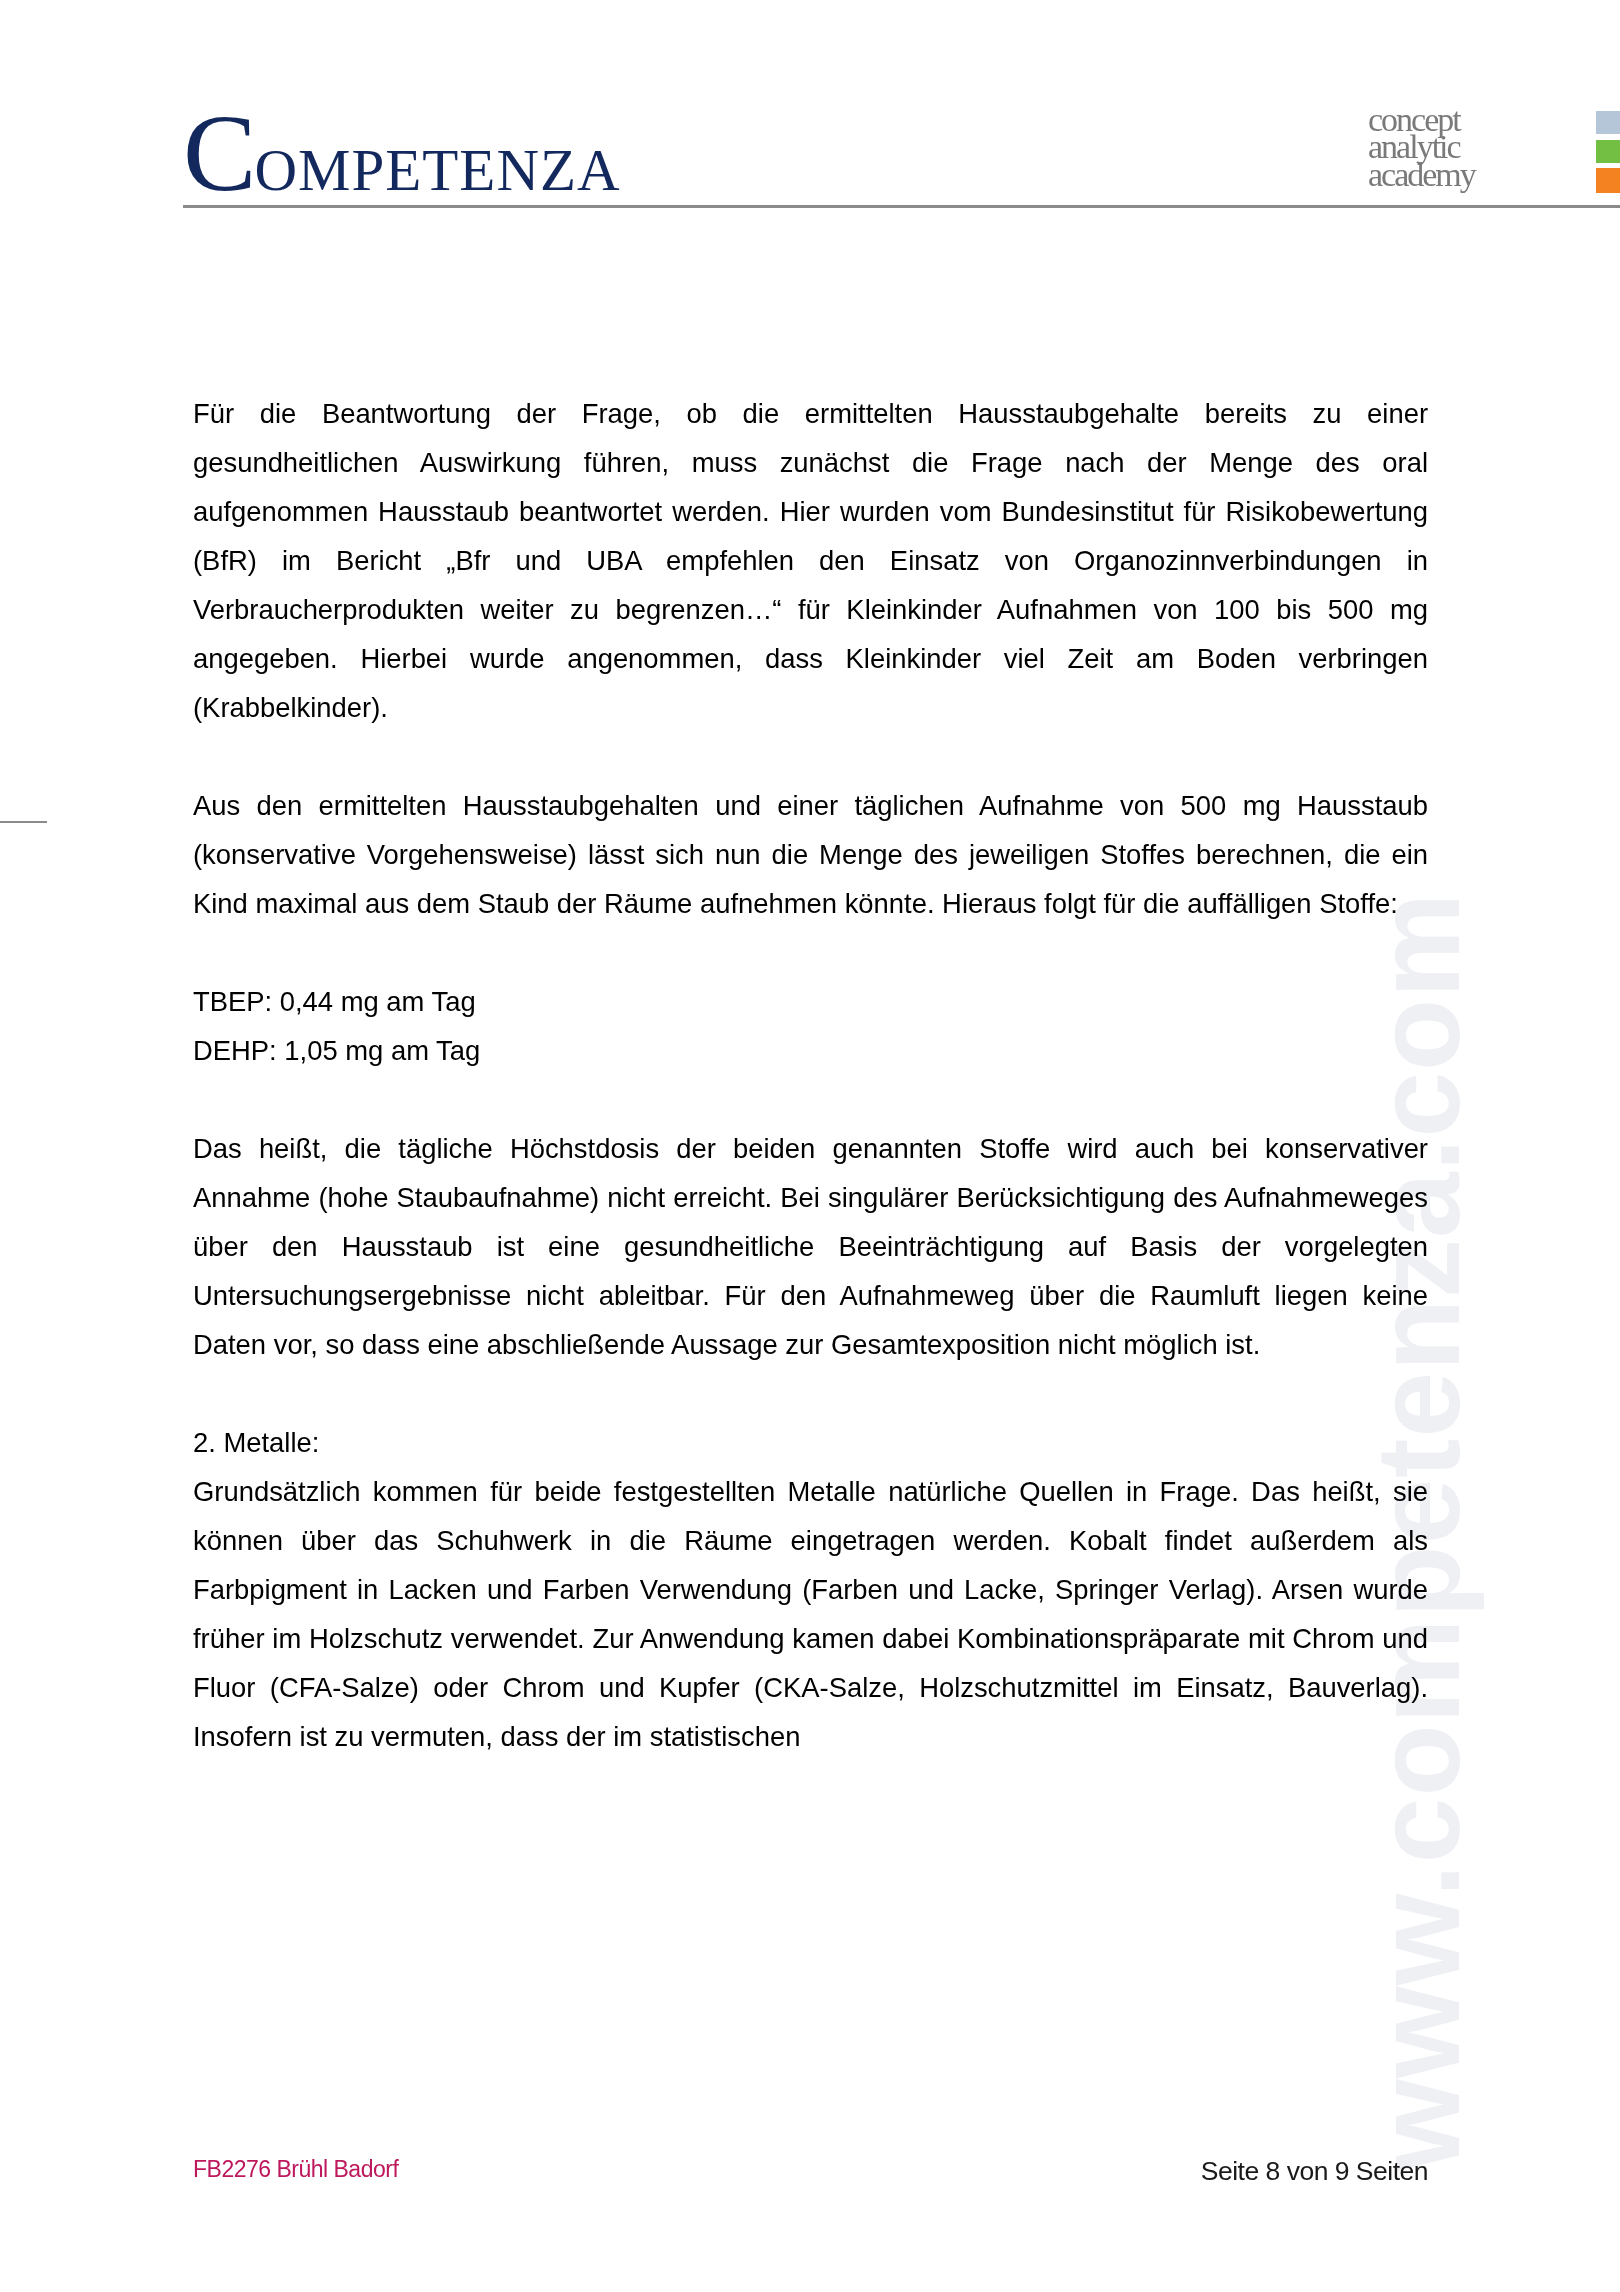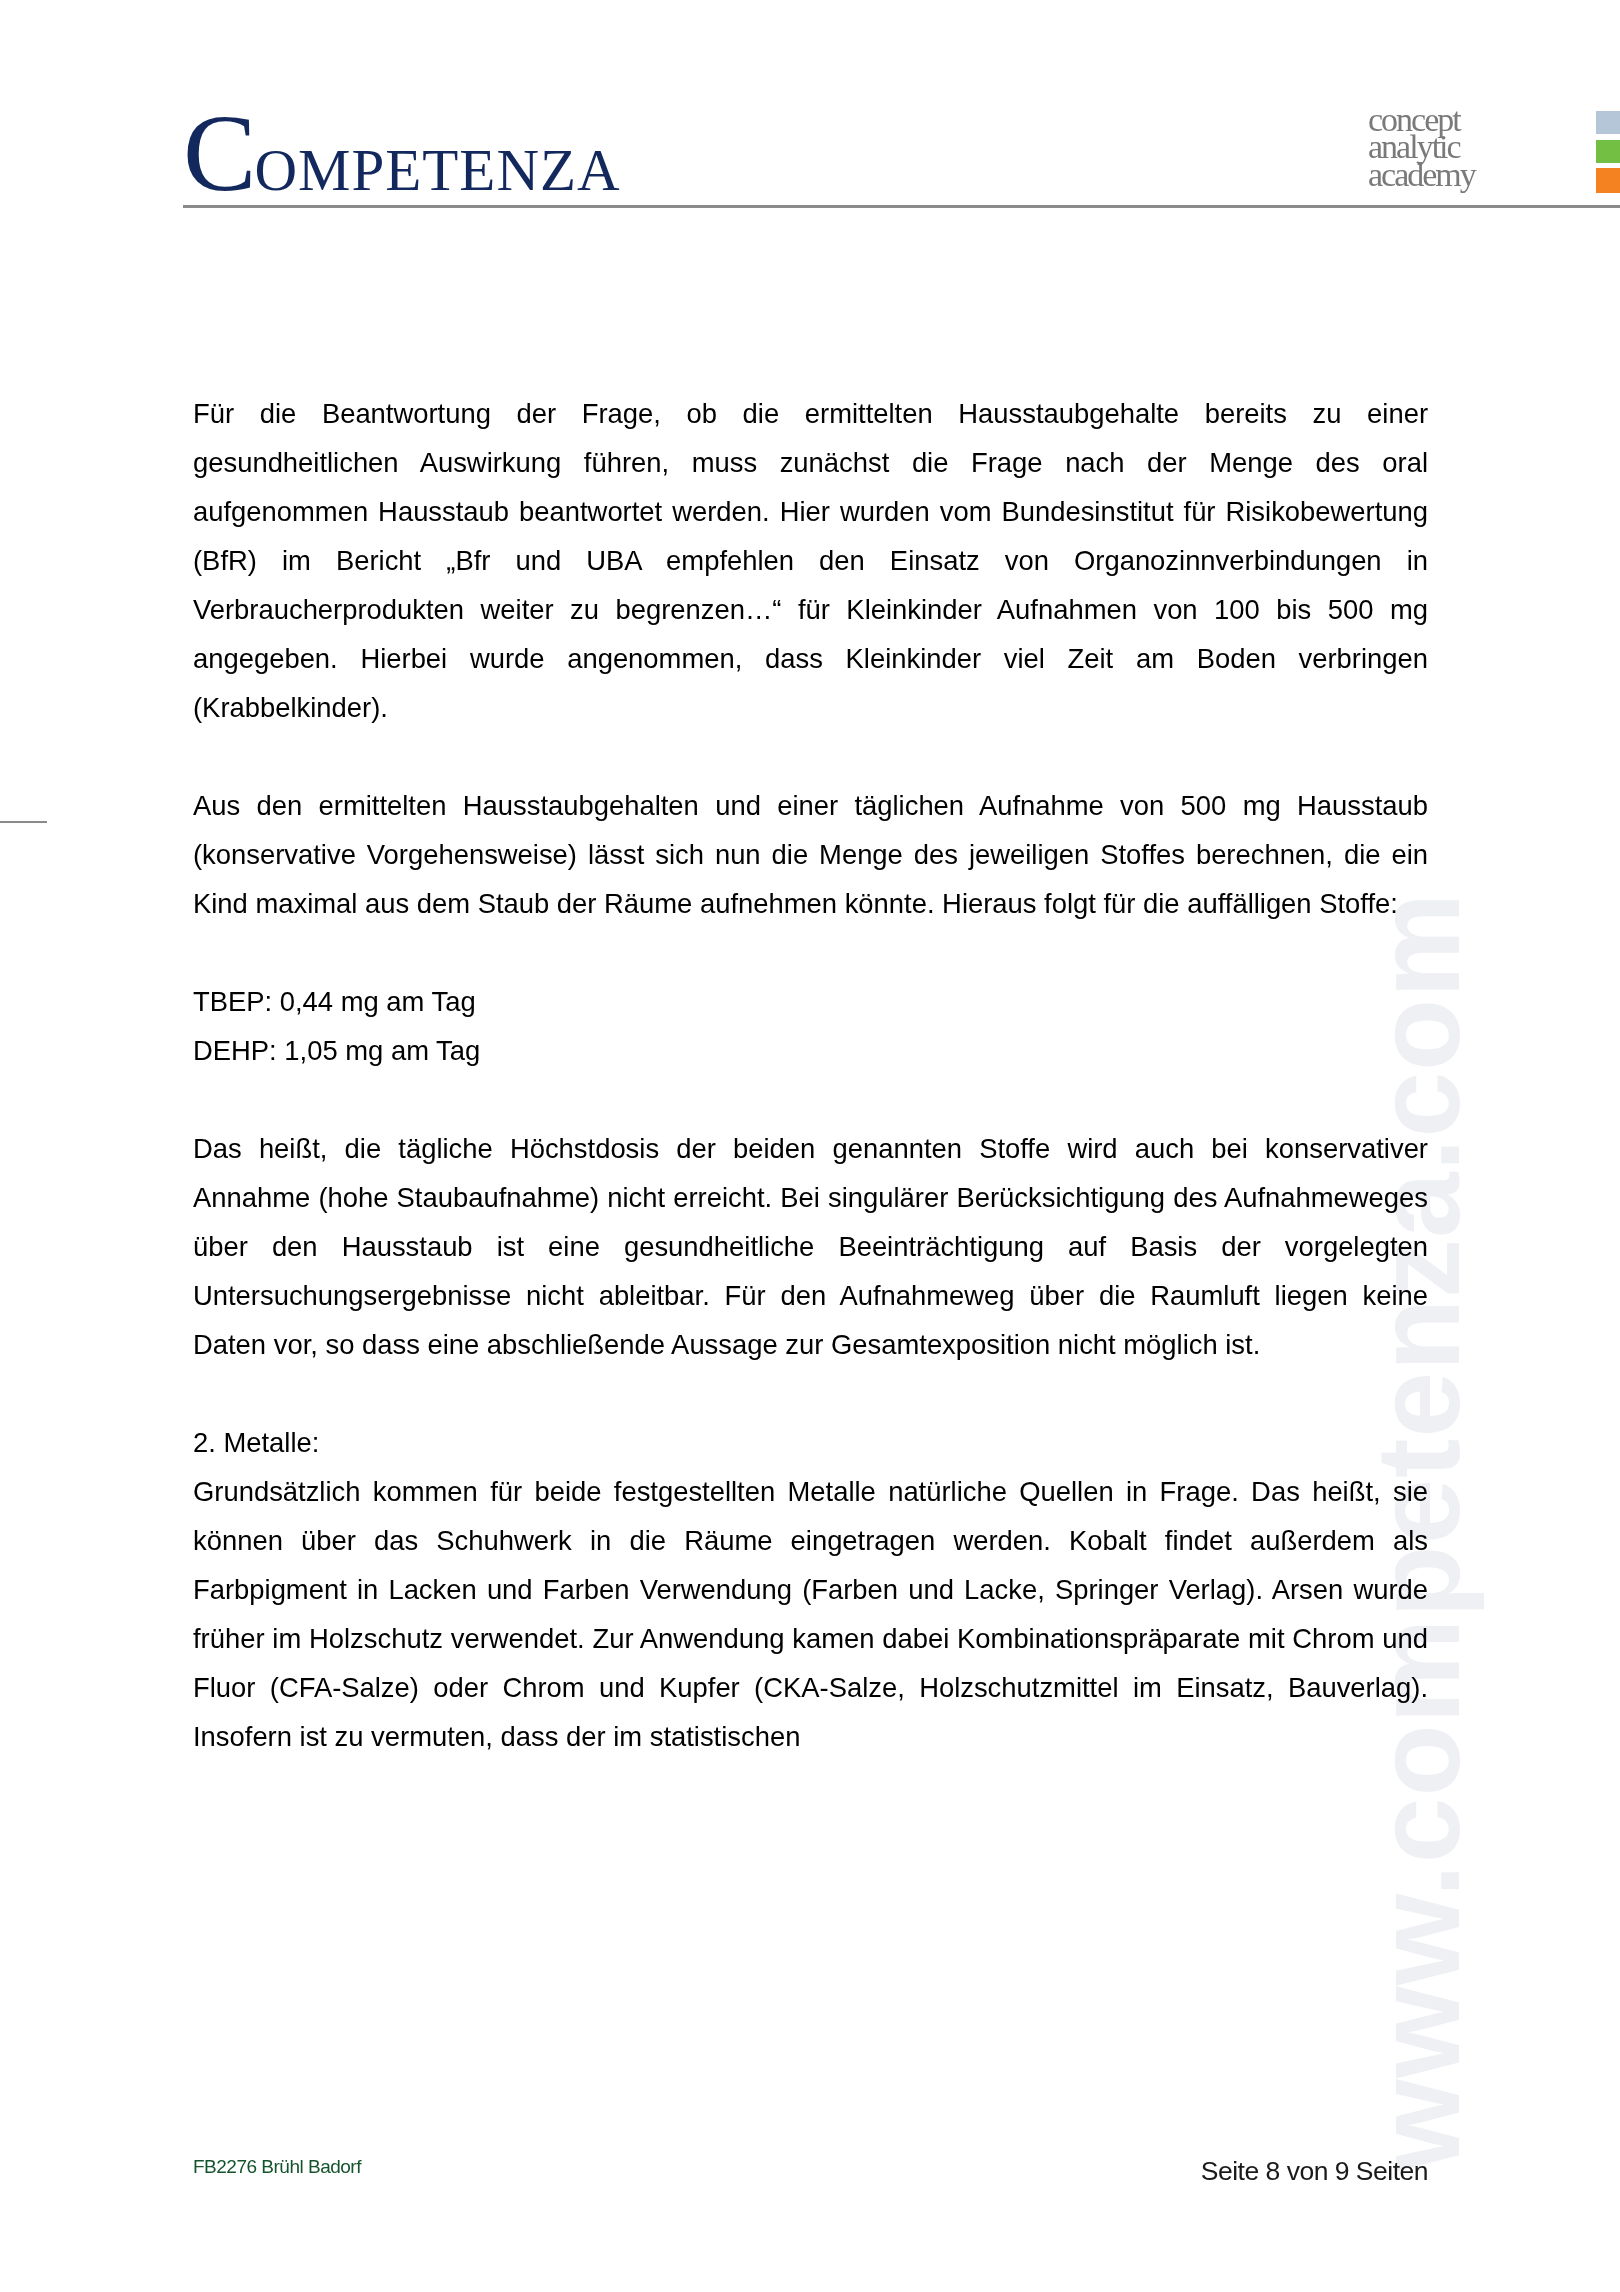--- a/index.html
+++ b/index.html
@@ -21,21 +21,21 @@
   .margin-mark { position: absolute; left: 0; top: 821px; width: 47px; height: 2px; background: #8a8a8a; }
 
   .watermark { position: absolute; left: 1359px; top: 2171px; transform-origin: 0 0; transform: rotate(-90deg); font-family: "Liberation Sans", sans-serif; font-weight: bold; font-size: 118px; color: #eef0f4; white-space: nowrap; letter-spacing: 1px; line-height: 1; width: 1921px; }
 
   .content { position: absolute; left: 193px; top: 389px; width: 1235px; font-size: 27.4px; line-height: 49px; text-align: justify; }
   .content p { margin: 0 0 49px 0; }
   .content p.tight { margin: 0; }
   .content em { font-style: italic; }
   .content .heading { margin: 0; }
 
-  .footer-left { position: absolute; left: 193px; top: 2156px; font-size: 19px; color: #14532d; letter-spacing: -0.5px; }
+  .footer-left { position: absolute; left: 193px; top: 2156px; font-size: 23px; color: #be185d; letter-spacing: -0.5px; }
   .footer-right { position: absolute; right: 192px; top: 2156px; font-size: 26.5px; color: #1a1a1a; letter-spacing: -0.5px; }
 </style>
 </head>
 <body>
 
 <div class="watermark">www.competenza.com</div>
 
 <div class="logo">
   <span class="big">C</span><span class="small">OMPETENZA</span>
 </div>

